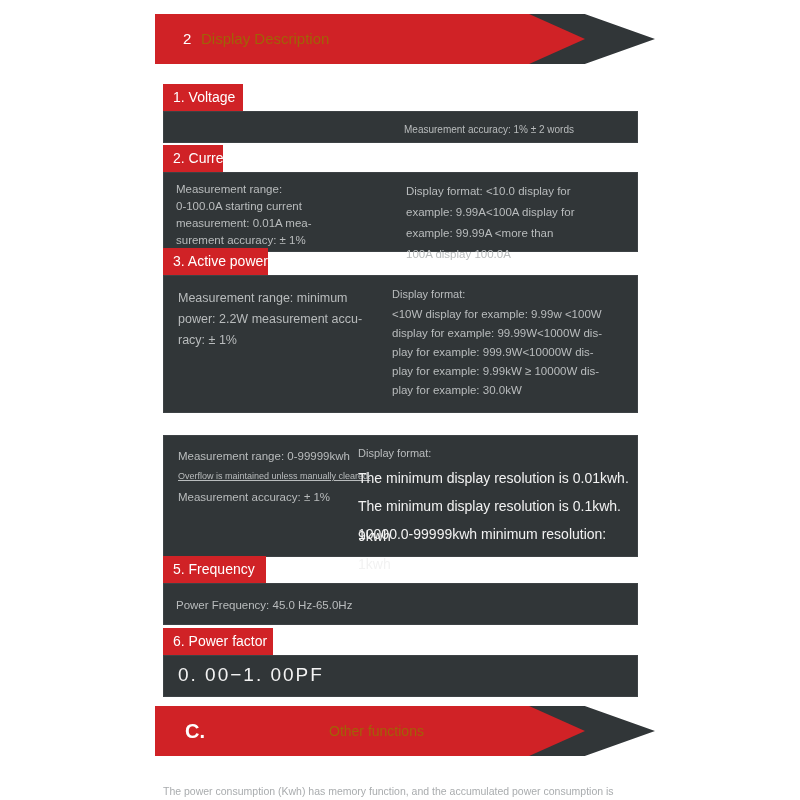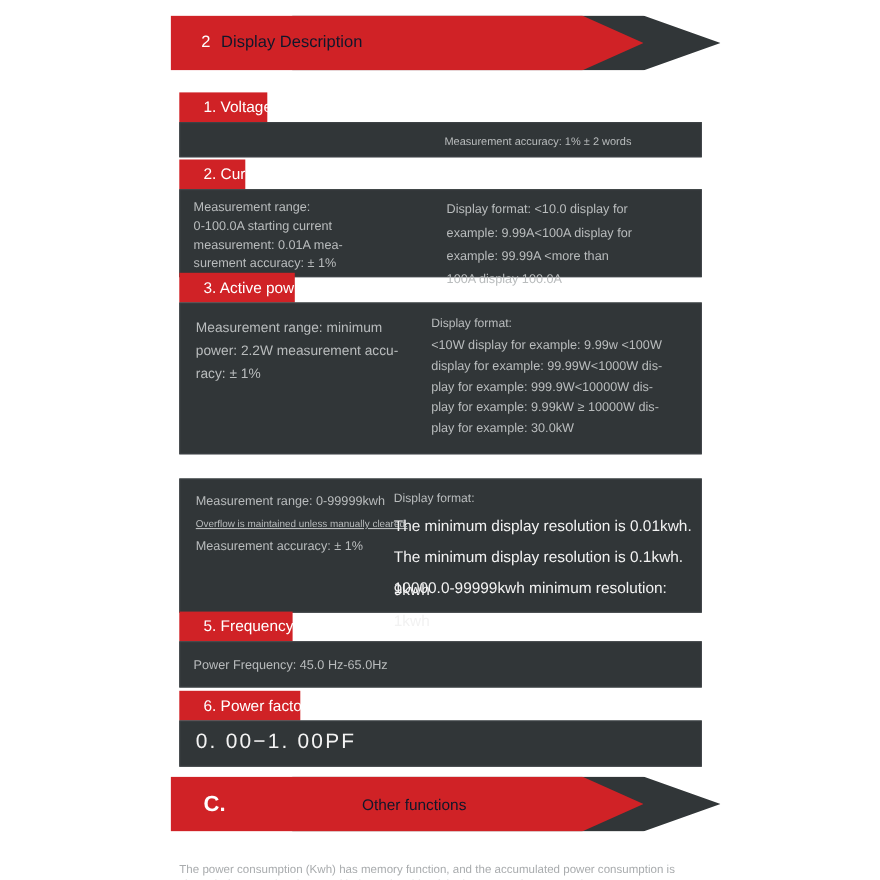--- a/index.html
+++ b/index.html
@@ -56,36 +56,36 @@
   .banner .banner-num.letter {
     font-size: 20px;
     font-weight: bold;
     left: 30px;
   }
   .banner .banner-title {
     position: absolute;
     top: 0;
     height: 50px;
     line-height: 50px;
-    color: #0f172a;
+    color: #a16207;
     font-size: 15px;
   }
   #banner-top .banner-title { left: 46px; }
   #banner-bottom .banner-title { left: 130px; font-size: 14px; margin-left: 44px; }
 
   
   .tab {
     position: absolute;
     left: 163px;
     height: 27px;
     line-height: 27px;
     background: #d02226;
     color: #ffffff;
     font-size: 14px;
-    padding: 0 12px 0 22px;
+    padding: 0 12px 0 10px;
     box-sizing: border-box;
     white-space: nowrap;
   }
 
   
   .panel {
     position: absolute;
     left: 163px;
     width: 475px;
     background: #313638;

